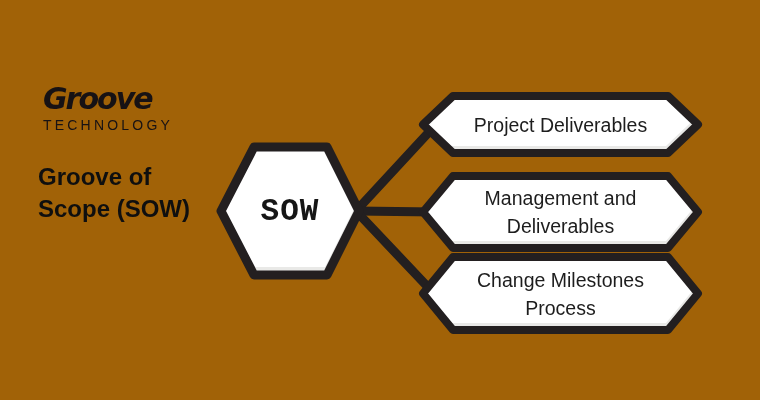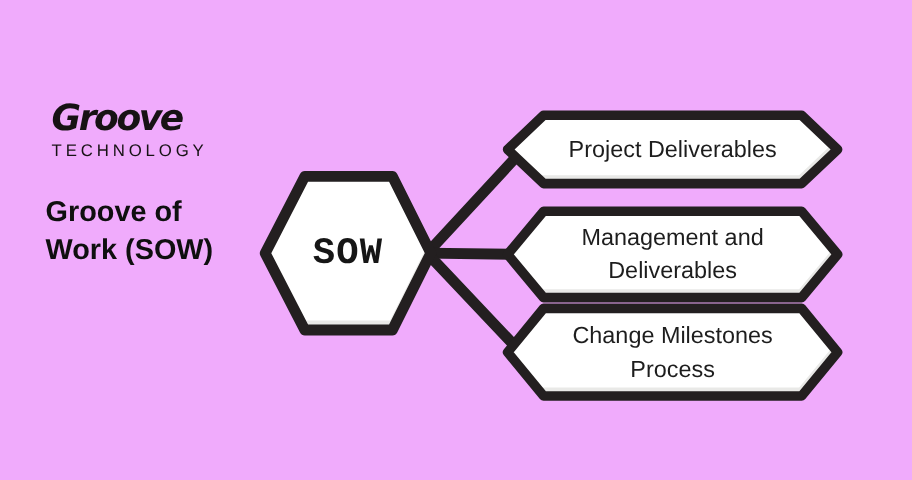--- a/index.html
+++ b/index.html
@@ -5,21 +5,21 @@
   html, body {
     margin: 0;
     padding: 0;
     background: #ffffff;
     font-family: "Liberation Sans", sans-serif;
   }
   .canvas {
     position: relative;
     width: 760px;
     height: 400px;
-    background: #f0abfc;
+    background: #a16207;
     overflow: hidden;
   }
   .shape-layer {
     position: absolute;
     left: 0;
     top: 0;
     width: 760px;
     height: 400px;
   }
   .connector {
@@ -186,21 +186,21 @@
 
   <div class="text-layer">
 
     <div class="logo">
       <div class="logo-script">Groove</div>
       <div class="logo-sub">TECHNOLOGY</div>
     </div>
 
     <div class="scope-title">
       <div>Groove of</div>
-      <div>Work (SOW)</div>
+      <div>Scope (SOW)</div>
     </div>
 
     <div class="sow-label">SOW</div>
 
     <div class="box-label b1">Project Deliverables</div>
     <div class="box-label b2">Management and Deliverables</div>
     <div class="box-label b3">Change Milestones Process</div>
 
   </div>
 </div>

